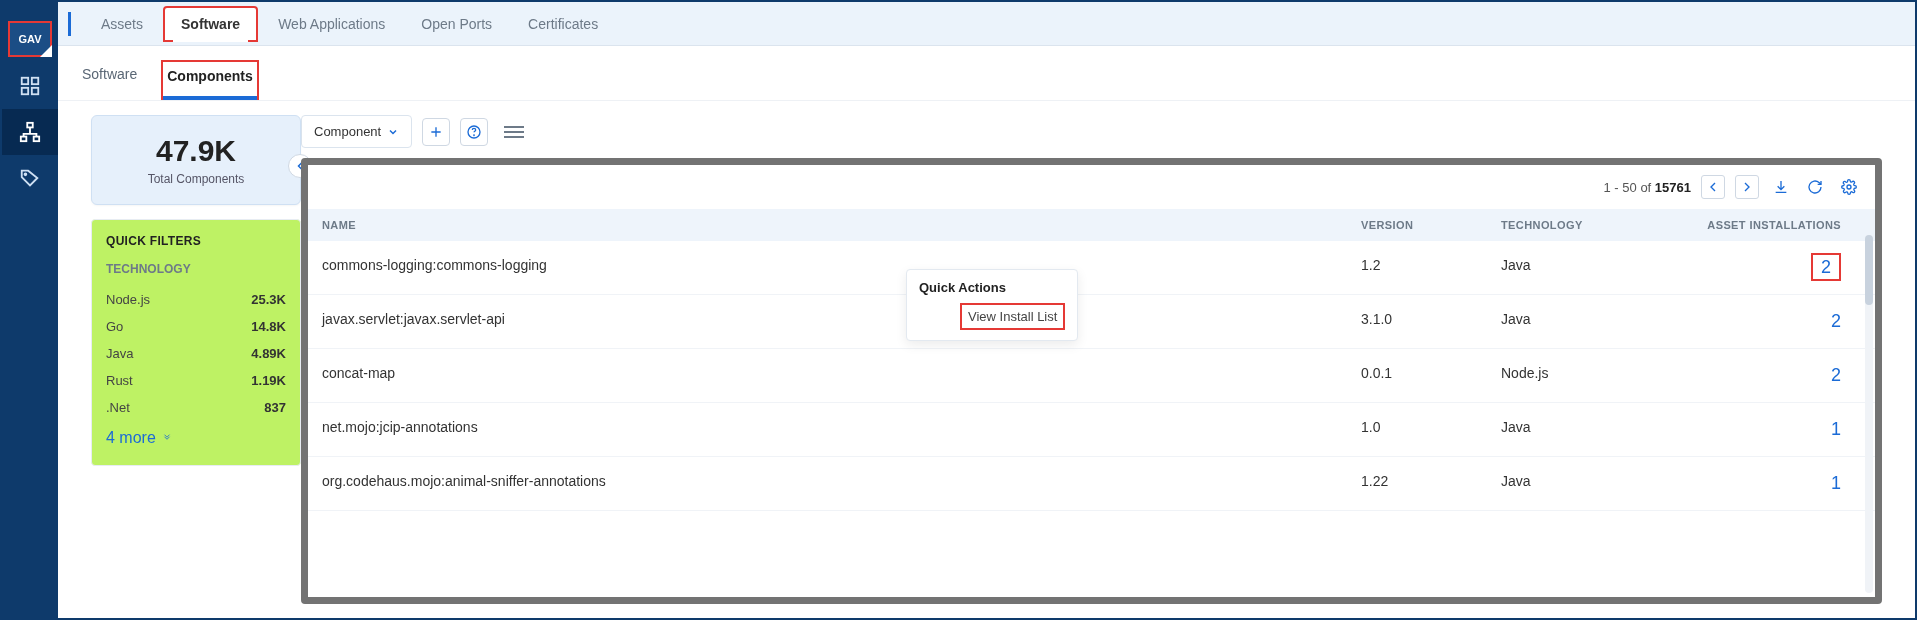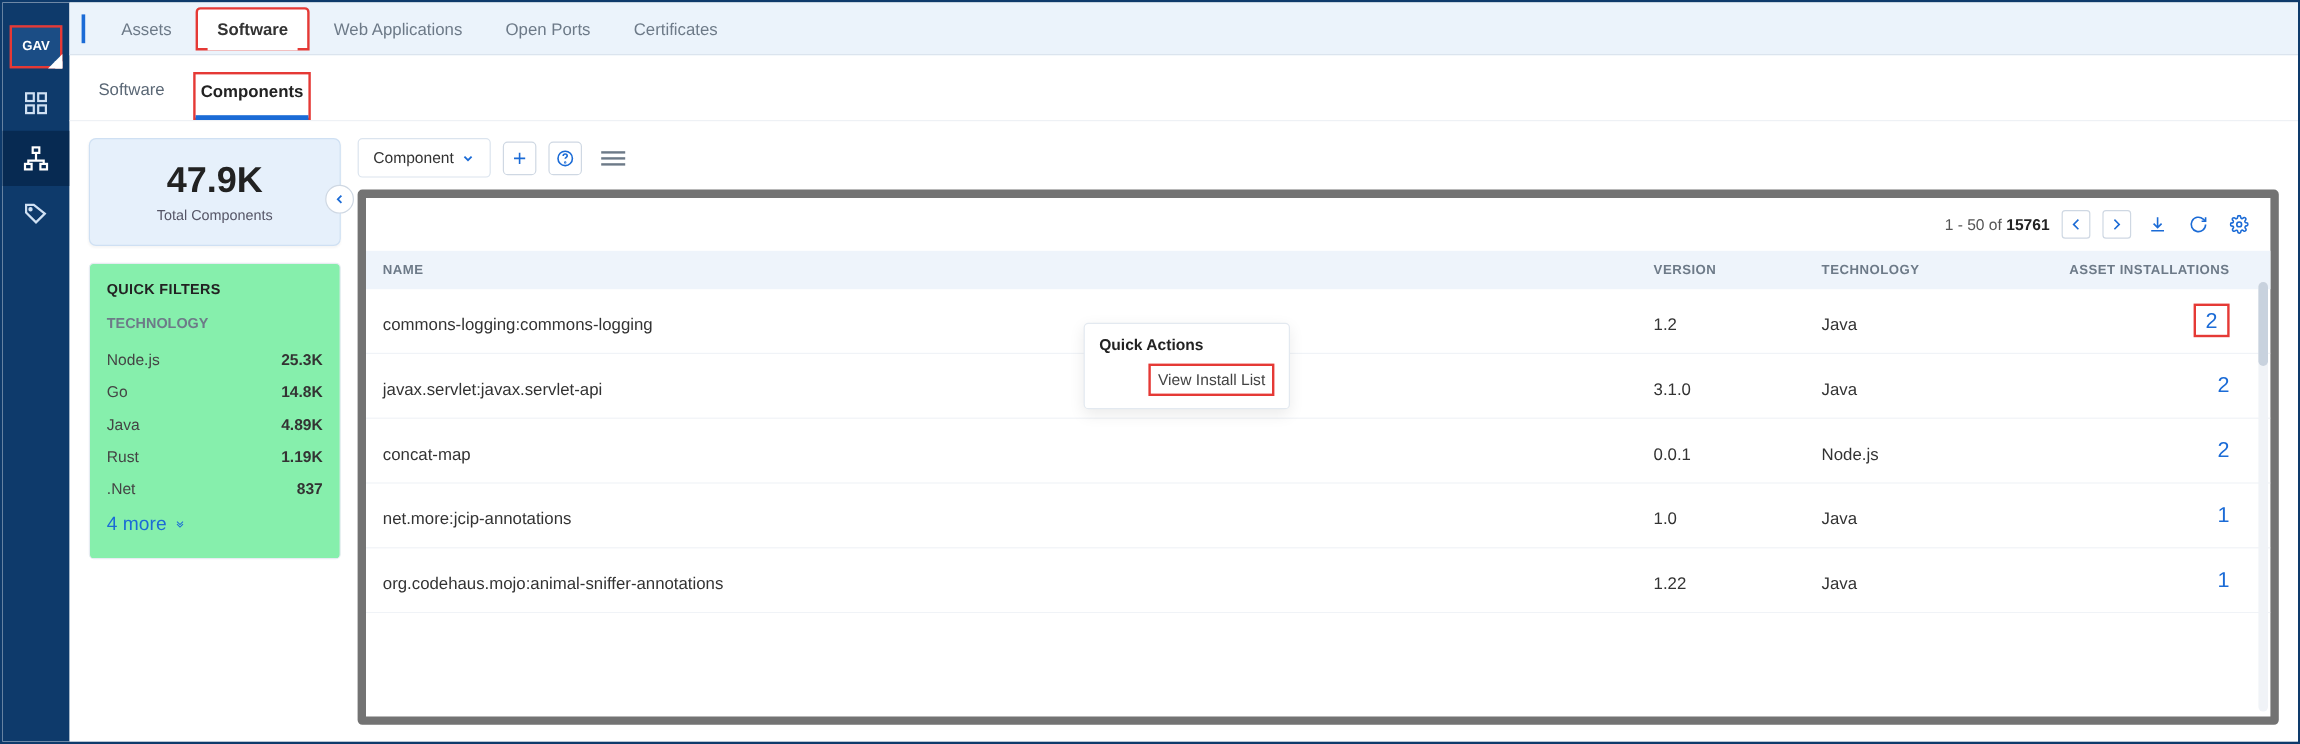--- a/index.html
+++ b/index.html
@@ -26,29 +26,29 @@
 .toptabs .tab.active { color:#333; font-weight:600; border:2px solid #e53935; background:#fff; border-radius:4px 4px 0 0; position:relative;}
 .toptabs .tab.active::after{content:'';position:absolute;left:8px;right:8px;bottom:-2px;height:2px;background:#fff;}
 
 
 .subtabs { display:flex; gap:20px; padding:14px 20px 0 20px; border-bottom:1px solid #eef1f5;}
 .subtabs .tab { padding:6px 4px 14px 4px; color:#5a6775; font-size:14px;}
 .subtabs .tab.active { color:#222; font-weight:700; border:2px solid #e53935; position:relative;}
 .subtabs .tab.active::after{content:'';position:absolute;left:0;right:0;bottom:-2px;height:4px;background:#1b6bd6;}
 
 
-.content { display:flex; gap:14px; padding:14px 16px; flex:1; min-height:0;}
+.content { display:flex; padding:14px 33px; flex:1; min-height:0;}
 .leftcol { width:210px; display:flex; flex-direction:column; gap:14px;}
 
 .card-total { background:#e6f0fb; border:1px solid #cfe0f3; border-radius:6px; text-align:center; padding:18px 8px; position:relative; box-shadow:0 1px 2px rgba(0,0,0,0.04);}
 .card-total .num { font-size:30px; font-weight:800; color:#222;}
 .card-total .lbl { font-size:12px; color:#556; margin-top:4px;}
 .card-total .collapse { position:absolute; right:-12px; top:38px; width:24px; height:24px; border-radius:50%; background:#fff; border:1px solid #cfd8e3; display:flex; align-items:center; justify-content:center; color:#1b6bd6; font-size:14px;}
 
-.filters { background:#86efac; border:1px solid #e7ecf2; border-radius:4px; padding:14px 14px 18px 14px;}
+.filters { background:#bef264; border:1px solid #e7ecf2; border-radius:4px; padding:14px 14px 18px 14px;}
 .filters h4 { font-size:12px; font-weight:800; color:#222; letter-spacing:0.3px; margin-bottom:14px;}
 .filters .grp { font-size:12px; color:#6d7a88; font-weight:700; margin-bottom:10px;}
 .filters .row { display:flex; justify-content:space-between; font-size:13px; color:#444; padding:6px 0;}
 .filters .row .cnt{font-weight:700; color:#333;}
 .filters .more { color:#1b6bd6; font-size:16px; margin-top:8px; display:flex; align-items:center; gap:6px;}
 
 .rightcol { flex:1; display:flex; flex-direction:column; min-width:0;}
 .searchrow { display:flex; align-items:center; gap:10px; margin-bottom:10px;}
 .searchrow .drop { border:1px solid #dbe4ee; border-radius:4px; padding:8px 12px; font-size:13px; color:#333; display:flex; align-items:center; gap:6px; background:#fff;}
 .searchrow .drop svg{width:12px;height:12px;color:#1b6bd6;}
@@ -66,21 +66,21 @@
 .toolbar .ibtn.plain{border:none;}
 .toolbar svg{width:16px;height:16px;}
 
 .thead { display:flex; background:#eef4fb; padding:10px 14px; font-size:11px; letter-spacing:0.4px; color:#6d7a88; font-weight:700;}
 .col-name{flex:1;}
 .col-ver{width:140px;}
 .col-tech{width:200px;}
 .col-inst{width:160px;text-align:right;padding-right:20px;}
 
 .tbody { overflow:auto;}
-.trow { display:flex; align-items:flex-end; padding:16px 14px; border-bottom:1px solid #f0f3f7; font-size:14px; color:#333;}
+.trow { display:flex; align-items:flex-start; padding:16px 14px; border-bottom:1px solid #f0f3f7; font-size:14px; color:#333;}
 .trow .col-inst{color:#1b6bd6; font-size:18px; font-weight:400;}
 .trow .col-inst.boxed span{border:2px solid #e53935; padding:2px 8px;}
 .scrolltrack{position:absolute; right:2px; top:70px; bottom:4px; width:8px; background:#f0f3f7; border-radius:4px;}
 .scrolltrack .thumb{position:absolute;top:0;width:8px;height:70px;background:#c8d2de;border-radius:4px;}
 
 
 .popover { position:absolute; background:#fff; border:1px solid #e3e9f0; border-radius:4px; box-shadow:0 4px 12px rgba(0,0,0,0.08); padding:10px 12px; font-size:13px;}
 .popover h5{font-size:13px;font-weight:700;margin-bottom:8px;color:#222;}
 .popover .act{color:#444;border:2px solid #e53935;padding:4px 6px;margin-left:41px;}
 </style>
@@ -250,21 +250,21 @@
               <div class="col-tech">Java</div>
               <div class="col-inst"><span>2</span></div>
             </div>
             <div class="trow">
               <div class="col-name">concat-map</div>
               <div class="col-ver">0.0.1</div>
               <div class="col-tech">Node.js</div>
               <div class="col-inst"><span>2</span></div>
             </div>
             <div class="trow">
-              <div class="col-name">net.more:jcip-annotations</div>
+              <div class="col-name">net.mojo:jcip-annotations</div>
               <div class="col-ver">1.0</div>
               <div class="col-tech">Java</div>
               <div class="col-inst"><span>1</span></div>
             </div>
             <div class="trow">
               <div class="col-name">org.codehaus.mojo:animal-sniffer-annotations</div>
               <div class="col-ver">1.22</div>
               <div class="col-tech">Java</div>
               <div class="col-inst"><span>1</span></div>
             </div>

